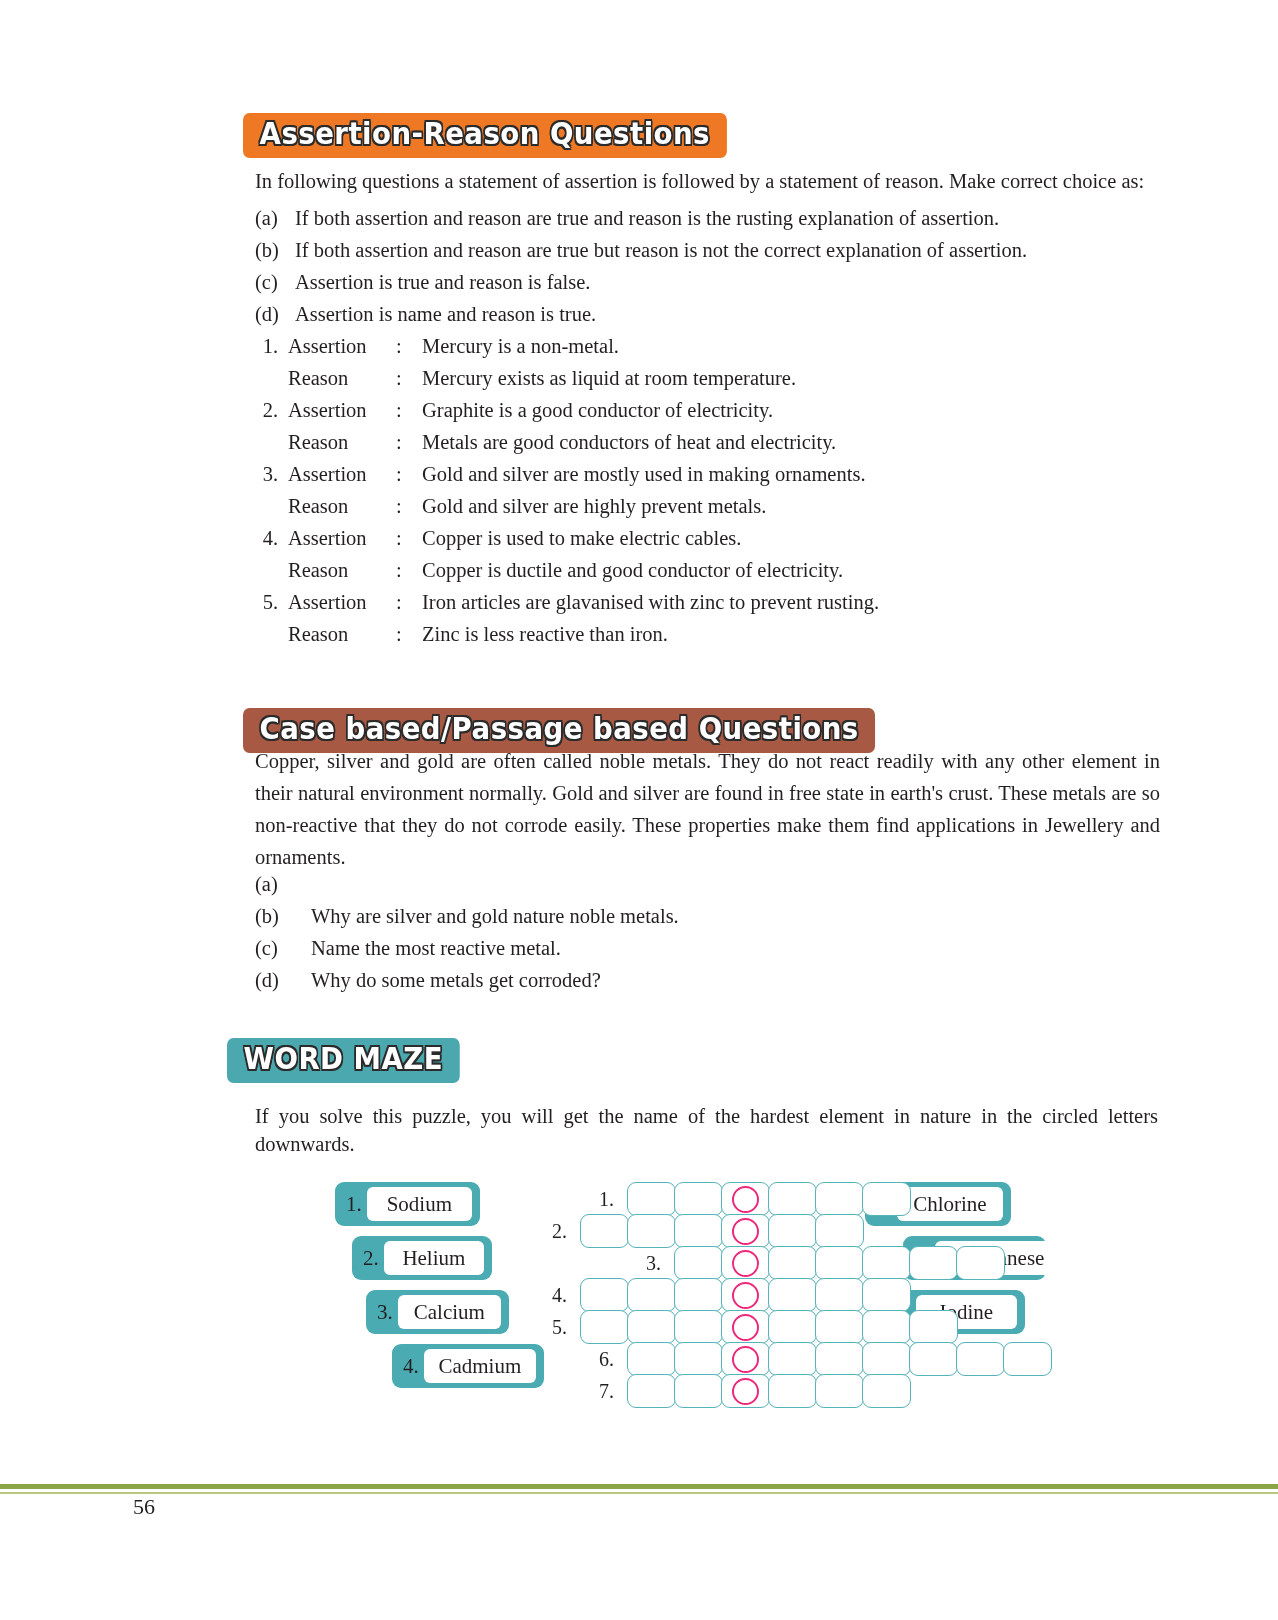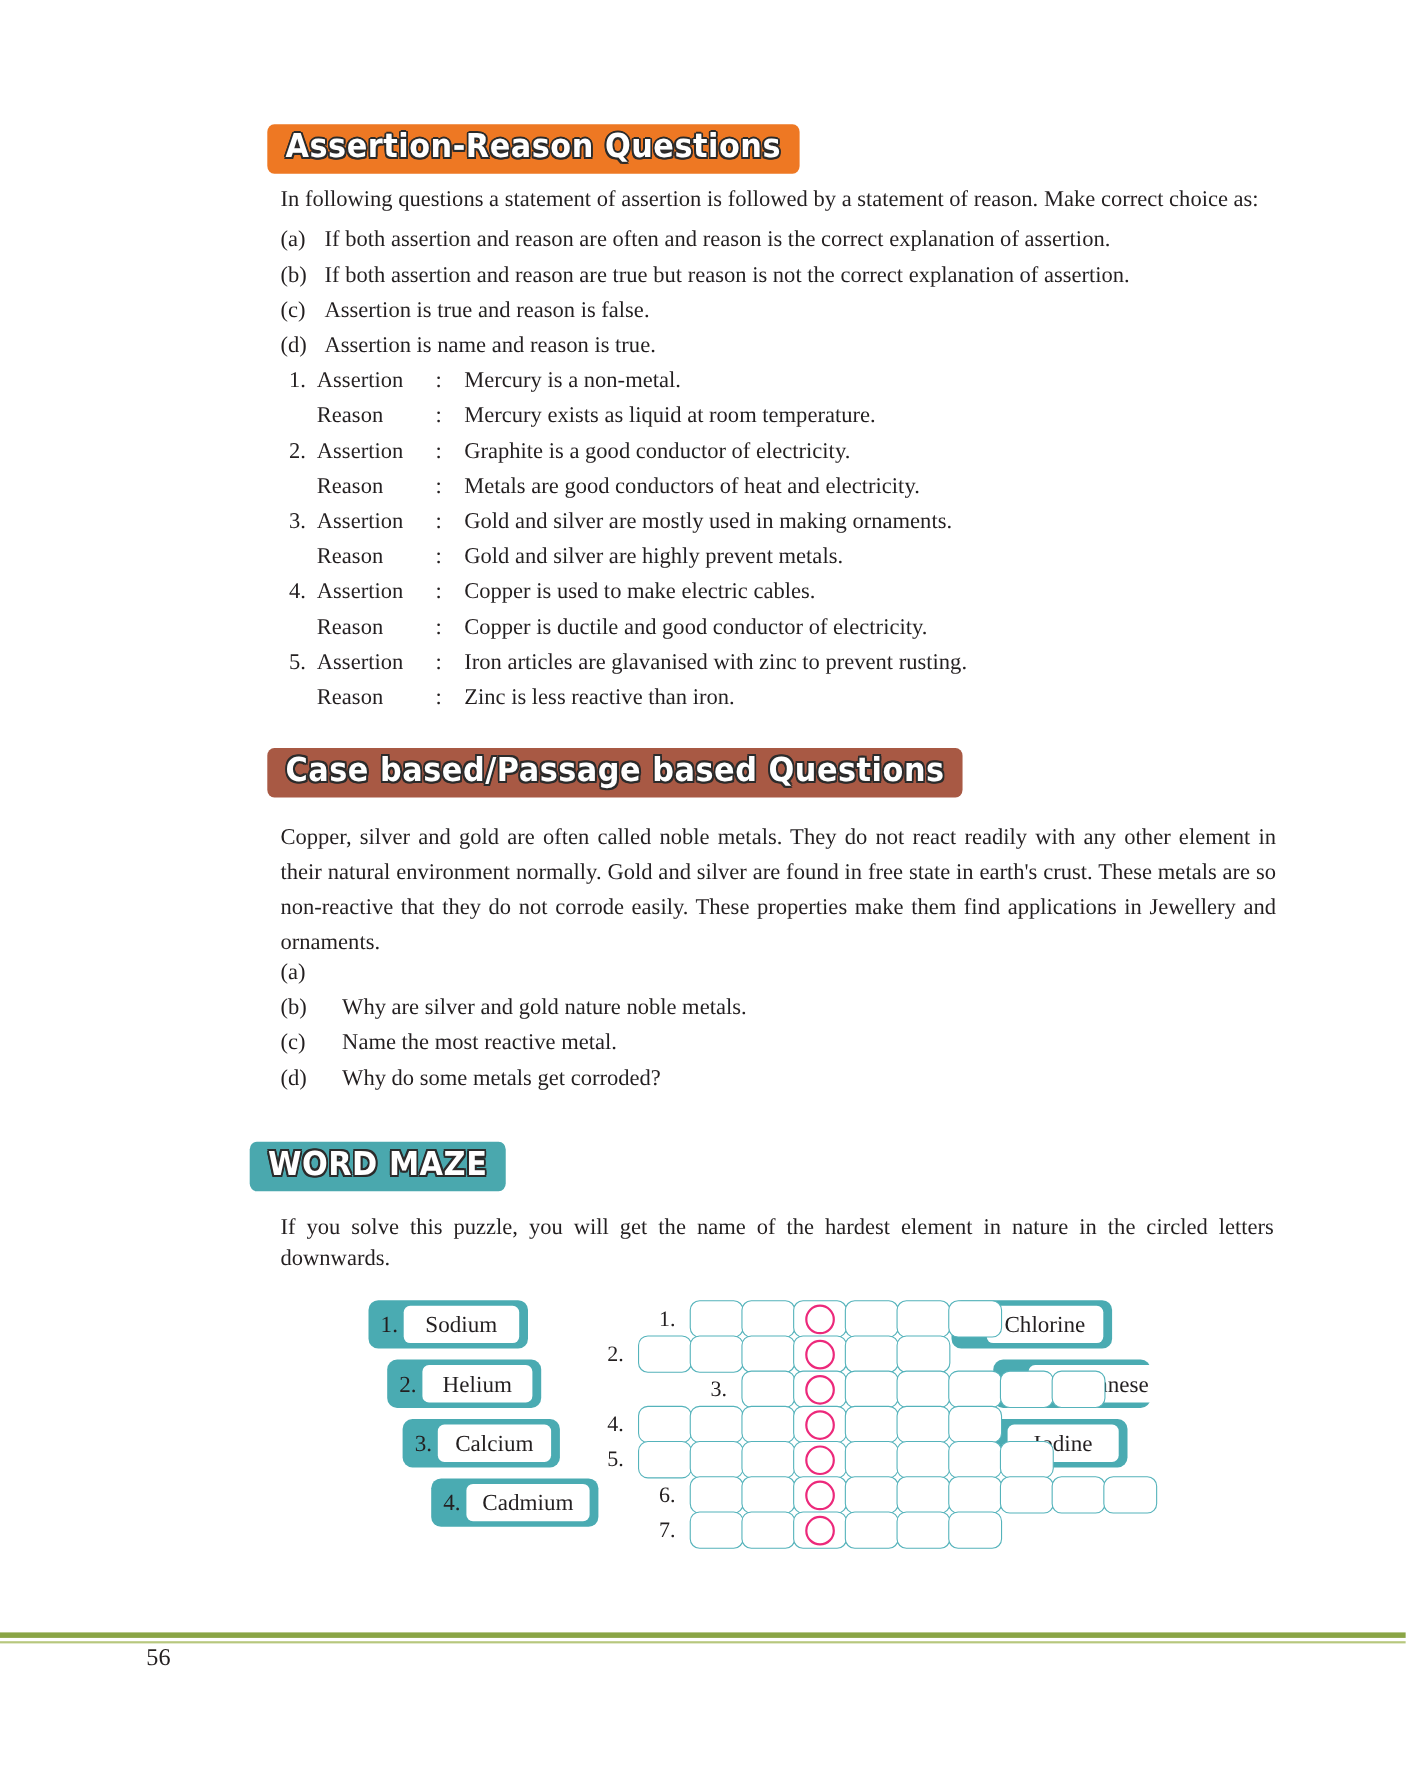--- a/index.html
+++ b/index.html
@@ -181,21 +181,21 @@
 
   <div class="banner-wrap" style="left:243px; top:113px;">
     <div class="banner banner-orange">Assertion-Reason Questions</div>
   </div>
 
   <div class="intro" style="left:255px; top:171px; width:910px;">In following questions a statement of assertion is followed by a statement of reason. Make correct choice as:</div>
 
   <div class="opt-list" style="left:255px; top:202px; width:910px;">
     <div class="opt-row">
       <span class="opt-key">(a)</span>
-      <span class="opt-text">If both assertion and reason are often and reason is the correct explanation of assertion.</span>
+      <span class="opt-text">If both assertion and reason are true and reason is the rusting explanation of assertion.</span>
     </div>
     <div class="opt-row">
       <span class="opt-key">(b)</span>
       <span class="opt-text">If both assertion and reason are true but reason is not the correct explanation of assertion.</span>
     </div>
     <div class="opt-row">
       <span class="opt-key">(c)</span>
       <span class="opt-text">Assertion is true and reason is false.</span>
     </div>
     <div class="opt-row">
@@ -265,21 +265,21 @@
       <span class="ar-text">Iron articles are glavanised with zinc to prevent rusting.</span>
     </div>
     <div class="ar-row">
       <span class="ar-num"></span>
       <span class="ar-label">Reason</span>
       <span class="ar-colon">:</span>
       <span class="ar-text">Zinc is less reactive than iron.</span>
     </div>
   </div>
 
-  <div class="banner-wrap" style="left:243px; top:680px;">
+  <div class="banner-wrap" style="left:243px; top:708px;">
     <div class="banner banner-brown">Case based/Passage based Questions</div>
   </div>
 
   <div class="passage" style="left:255px; top:745px; width:905px;">Copper, silver and gold are often called noble metals. They do not react readily with any other element in their natural environment normally. Gold and silver are found in free state in earth's crust. These metals are so non-reactive that they do not corrode easily. These properties make them find applications in Jewellery and ornaments.</div>
 
   <div class="opt-list" style="left:255px; top:868px; width:910px;">
     <div class="opt-row">
       <span class="opt-key wide">(a)</span>
     </div>
     <div class="opt-row">

